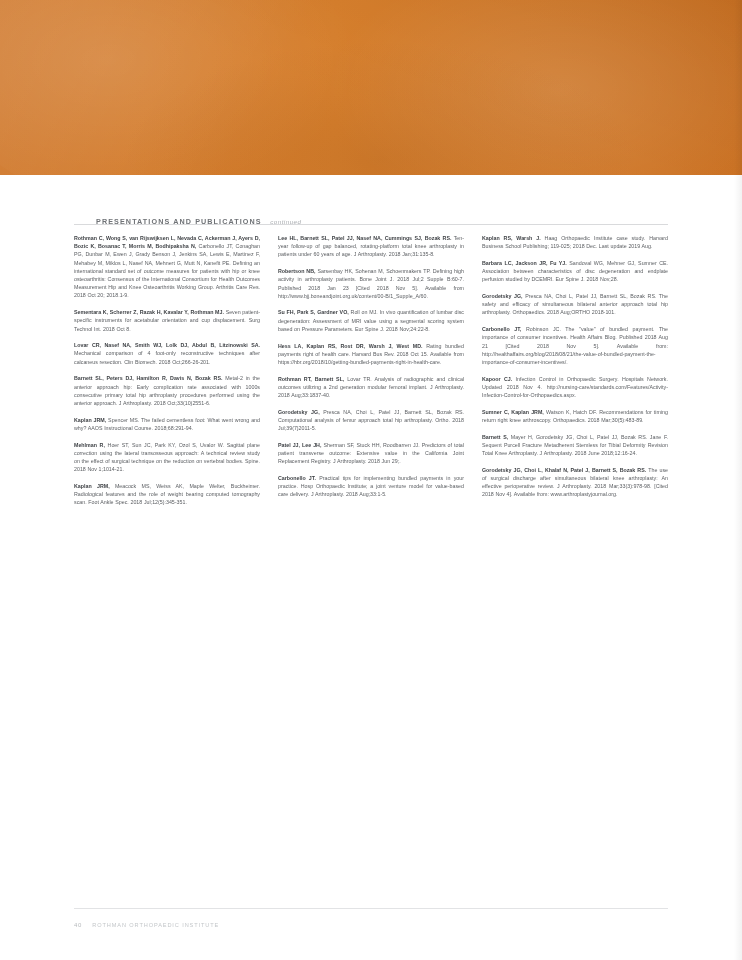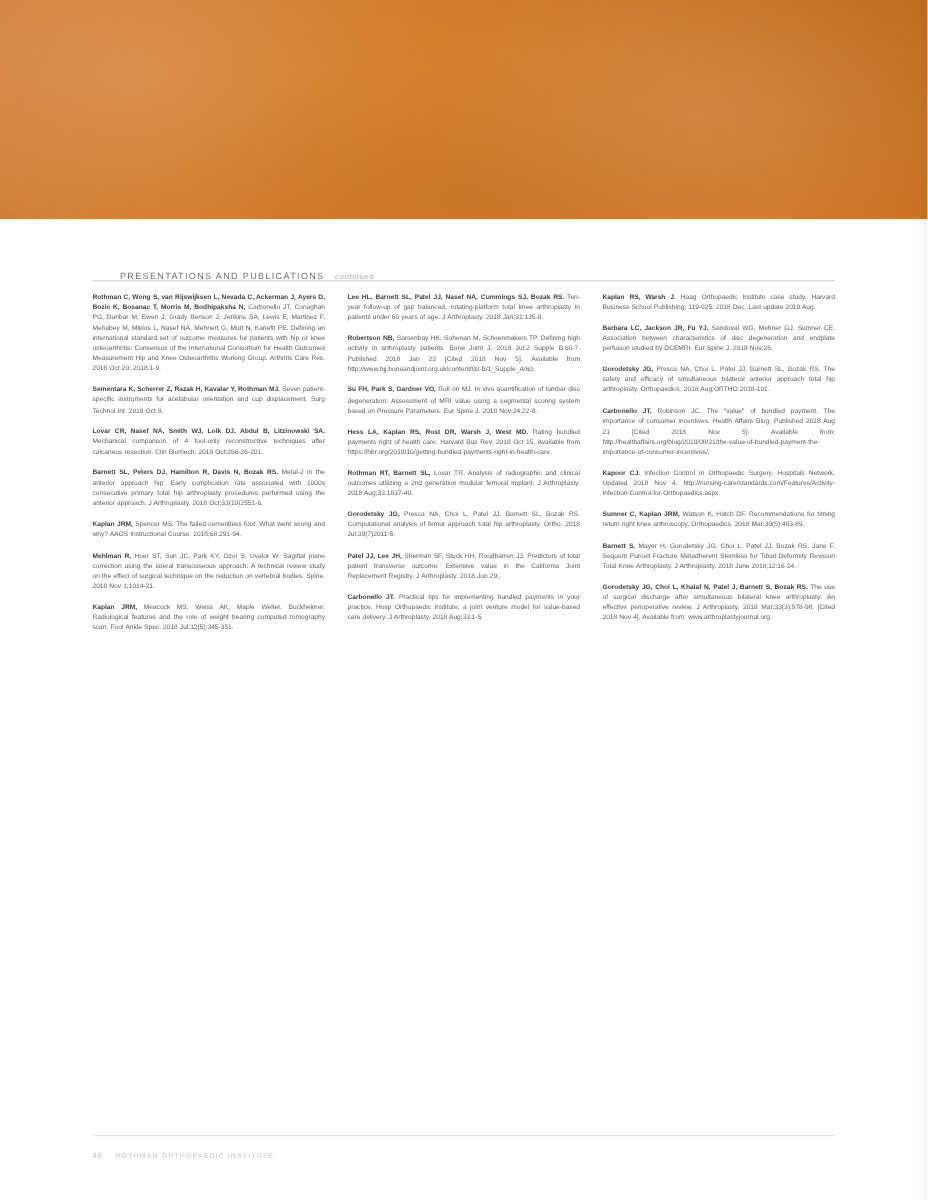--- a/index.html
+++ b/index.html
@@ -56,21 +56,21 @@
   .section-head {
     position: absolute;
     left: 74px;
     top: 210px;
     width: 560px;
   }
   .section-head .title {
     font-size: 7.2px;
     letter-spacing: 1.1px;
     color: #6f7276;
-    font-weight: normal;
+    font-weight: bold;
     display: inline;
     padding-left: 22px;
   }
   .section-head .cont {
     font-size: 6.2px;
     letter-spacing: 0.5px;
     color: #a9acb0;
     font-style: italic;
     display: inline;
     margin-left: 4px;

